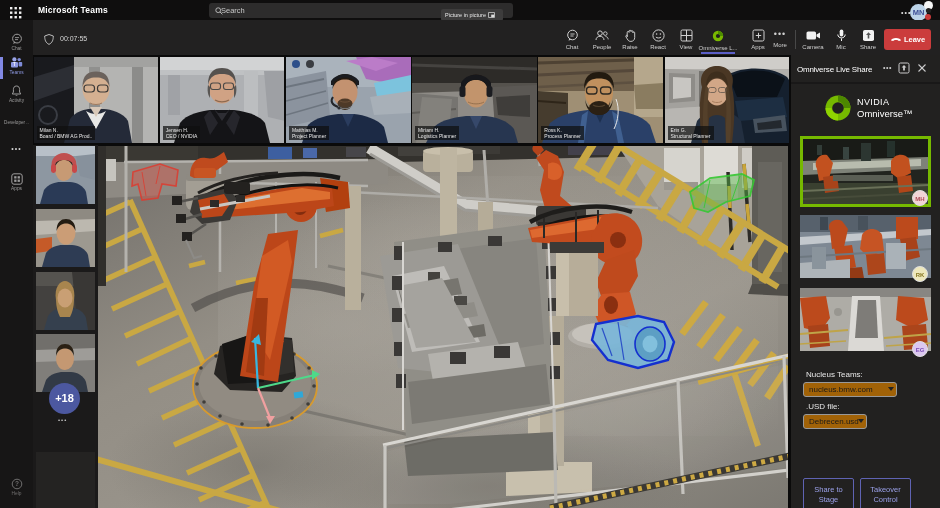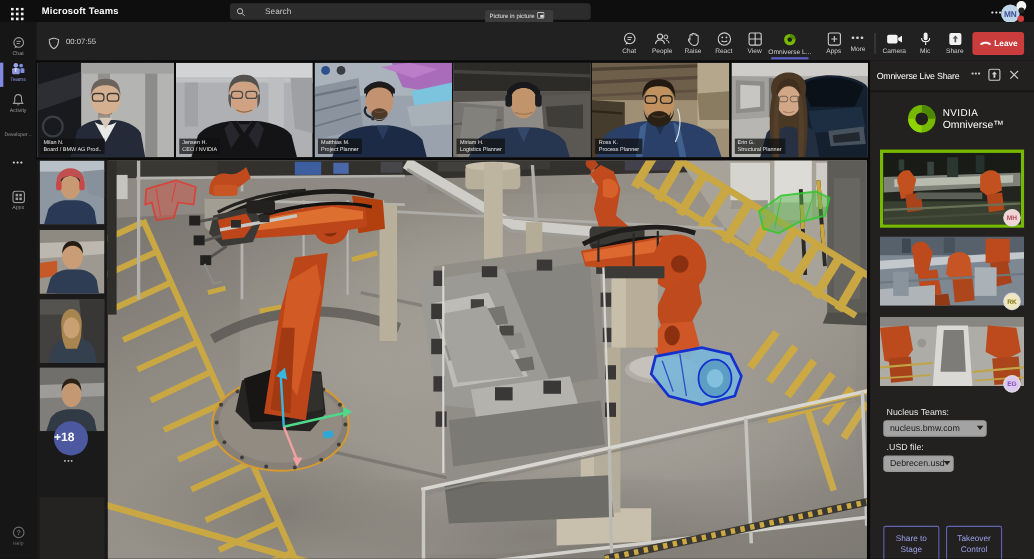--- a/index.html
+++ b/index.html
@@ -1,41 +1,41 @@
 <!DOCTYPE html>
 <html><head>
 <meta charset="utf-8">
 <style>
 *{margin:0;padding:0;box-sizing:border-box}
 html,body{width:940px;height:508px;background:#0a0a0a;font-family:"Liberation Sans",sans-serif;overflow:hidden}
 .abs{position:absolute}
 #app{position:relative;width:940px;height:508px;background:#0a0a0a}
 #topbar{left:0;top:0;width:940px;height:20px;background:#0f0e0e}
 #mslabel{left:38px;top:5px;font-size:8.5px;font-weight:bold;color:#fff;letter-spacing:.2px}
-#search{left:209px;top:3px;width:328px;height:15px;background:#2d2c2c;border-radius:3px;color:#c8c8c8;font-size:7.5px;line-height:15px;padding-left:32px}
+#search{left:209px;top:3px;width:304px;height:15px;background:#2d2c2c;border-radius:3px;color:#c8c8c8;font-size:7.5px;line-height:15px;padding-left:12px}
 #pip{left:441px;top:9px;width:62px;height:12px;background:#3d3c3c;border-radius:2px;color:#e8e8e8;font-size:5.5px;line-height:12px;padding-left:4px}
 #rail{left:0;top:20px;width:33px;height:488px;background:#171616}
 .railitem{width:33px;text-align:center;color:#9d9c9c;font-size:4.8px}
 #chrome{left:33px;top:20px;width:907px;height:35px;background:#222121}
 #timer{left:60px;top:35px;font-size:7px;color:#d6d6d6}
 .tbtn{position:absolute;top:29px;width:30px;text-align:center;color:#d0d0d0;font-size:6px}
 .tbtn svg{display:block;margin:0 auto 2px}
 #leave{left:884px;top:29px;width:47px;height:21px;background:#cb3c3c;border-radius:3px;color:#fff;font-size:7.5px;font-weight:bold;text-align:center;line-height:21px}
 #strip{left:33px;top:55px;width:757px;height:90px;background:#0a0a0a}
 .vtile{position:absolute;top:2px;height:86px;width:124.7px;overflow:hidden;background:#333}
 .vlabel{position:absolute;left:3px;bottom:3px;background:rgba(15,15,15,.72);color:#e8e8e8;font-size:5px;line-height:1.2;padding:1px 3px;white-space:nowrap}
 #leftcol{left:33px;top:145px;width:65px;height:363px;background:#1b1a1a}
 .ltile{position:absolute;left:3px;width:59px;height:58px;background:#2a2a2a;overflow:hidden}
 #stage{left:98px;top:146px;width:690px;height:362px;background:#8a8780}
 #panel{left:791px;top:55px;width:149px;height:453px;background:#222120;color:#fff}
 #ptitle{left:6px;top:10px;font-size:8px;letter-spacing:-0.2px;font-weight:normal;color:#fff;position:absolute}
 .pthumb{position:absolute;left:9px;width:131px;overflow:hidden}
 .badge{position:absolute;width:16px;height:16px;border-radius:50%;font-size:6px;font-weight:bold;text-align:center;line-height:16px;border:1px solid #dedede}
 .plabel{position:absolute;left:15px;color:#e6e6e6;font-size:8px}
-.psel{position:absolute;left:12px;height:15px;background:#a3a3a3;border:1px solid #999;border-radius:3px;color:#1a1a1a;font-size:8px;line-height:13px;padding-left:5px}
+.psel{position:absolute;left:12px;height:15px;background:#a16207;border:1px solid #999;border-radius:3px;color:#1a1a1a;font-size:8px;line-height:13px;padding-left:5px}
 .psel .arr{position:absolute;right:2px;top:4px;width:0;height:0;border-left:3px solid transparent;border-right:3px solid transparent;border-top:4px solid #222}
 #ptext{position:absolute;left:12px;top:388px;width:130px;font-size:8px;color:#e2e2e2;line-height:1.25}
 .pbtn{position:absolute;top:423px;width:51px;height:34px;border:1px solid #5f63b3;border-radius:2px;color:#9aa0e8;font-size:7.5px;text-align:center;padding-top:6px;line-height:1.3}
 </style>
 </head>
 <body>
 <div id="app">
   <div id="topbar" class="abs"></div>
   <div id="mslabel" class="abs">Microsoft Teams</div>
   <div id="search" class="abs"><svg style="position:absolute;left:6px;top:4px" width="8" height="8" viewBox="0 0 8 8">
@@ -345,21 +345,21 @@
     <div class="ltile" style="top:189px">
       <svg width="59" height="58" viewBox="0 0 59 58">
         <rect width="59" height="58" fill="#807e7a"></rect>
         <rect x="0" y="0" width="59" height="16" fill="#716f6b"></rect>
         <path d="M0 16 L59 14 L59 26 L0 28 Z" fill="#9e9c98"></path>
         <path d="M6 58 L10 46 C14 40 22 38 27 38 L35 38 C41 38 48 42 50 48 L52 58 Z" fill="#323a46"></path>
         <ellipse cx="29" cy="25" rx="9" ry="11" fill="#c49872"></ellipse>
         <path d="M20 22 C20 13 24 10 29 10 C34 10 38 13 38 22 C36 15.5 32 14.5 29 14.5 C26 14.5 22 15.5 20 22 Z" fill="#2a2014"></path>
       </svg>
     </div>
-    <div class="abs" style="left:16px;top:238px;width:31px;height:31px;border-radius:50%;background:#4c58a0;color:#fff;font-size:11px;font-weight:bold;line-height:31px">+18</div>
+    <div class="abs" style="left:16px;top:238px;width:31px;height:31px;border-radius:50%;background:#4c58a0;color:#fff;font-size:11px;font-weight:bold;text-align:center;line-height:31px">+18</div>
     <div class="abs" style="left:25px;top:272px;color:#c8c8c8;font-size:6px;letter-spacing:1px">•••</div>
     <div class="ltile" style="top:307px;background:#242322"></div>
   </div>
   <div id="stage" class="abs">
   <svg width="690" height="362" viewBox="0 0 690 362">
     <defs>
       <linearGradient id="floor" x1="0" y1="0" x2="1" y2="1">
         <stop offset="0" stop-color="#716e69"></stop>
         <stop offset="0.35" stop-color="#938e85"></stop>
         <stop offset="0.65" stop-color="#9b968d"></stop>

